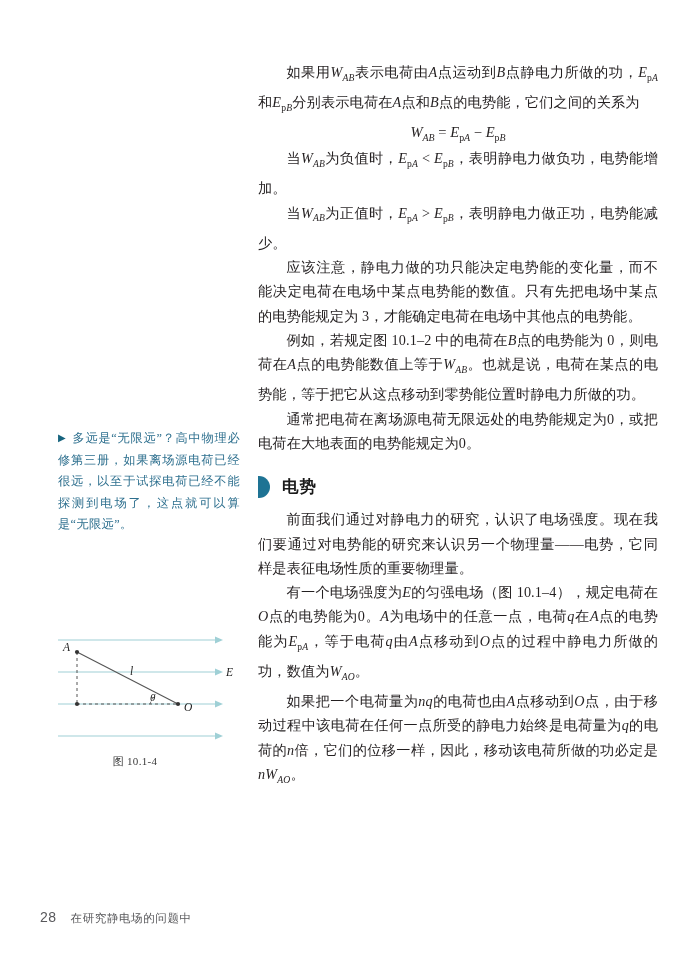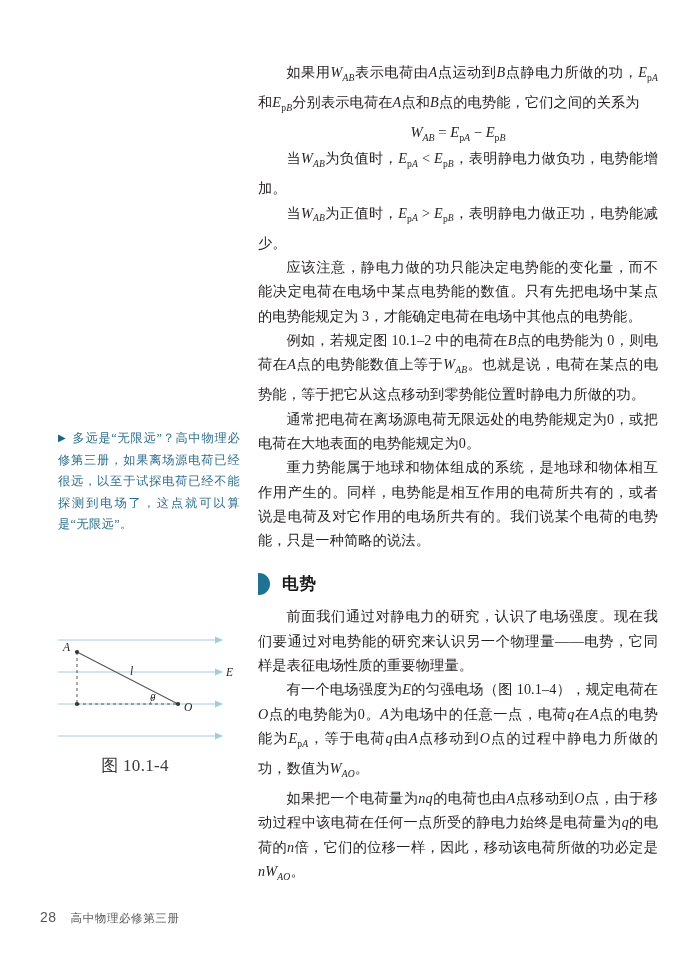--- a/index.html
+++ b/index.html
@@ -55,21 +55,21 @@
   
   #figure-block {
     position: absolute;
     left: 30px;
     top: 628px;
     width: 210px;
   }
   #figure-caption {
     margin-top: 4px;
     text-align: center;
-    font-size: 17px;
+    font-size: 11px;
     color: #3b3b3b;
     letter-spacing: 0.3px;
     font-family: "Liberation Serif", "DejaVu Serif", serif;
   }
 
   
   #main-col {
     position: absolute;
     left: 258px;
     top: 60px;
@@ -200,33 +200,32 @@
 
     <p class="body">当<i class="m">W</i><sub class="s">AB</sub>为正值时，<i class="m">E</i><sub class="r">p</sub><sub class="s">A</sub> &gt; <i class="m">E</i><sub class="r">p</sub><sub class="s">B</sub>，表明静电力做正功，电势能减少。</p>
 
 
     <p class="body">应该注意，静电力做的功只能决定电势能的变化量，而不能决定电荷在电场中某点电势能的数值。只有先把电场中某点的电势能规定为 3，才能确定电荷在电场中其他点的电势能。</p>
 
     <p class="body">例如，若规定图 10.1–2 中的电荷在<i class="m">B</i>点的电势能为 0，则电荷在<i class="m">A</i>点的电势能数值上等于<i class="m">W</i><sub class="s">AB</sub>。也就是说，电荷在某点的电势能，等于把它从这点移动到零势能位置时静电力所做的功。</p>
 
     <p class="body">通常把电荷在离场源电荷无限远处的电势能规定为0，或把电荷在大地表面的电势能规定为0。</p>
 
-    <p class="body">重力势能属于地球和物体组成的系统，是地球和物体相互作用产生的。同样，电势能是相互作用的电荷所共有的，或者说是电荷及对它作用的电场所共有的。我们说某个电荷的电势能，只是一种简略的说法。</p>
 
     <div class="section-head">
       <span class="section-marker"></span>
       <span class="section-title">电势</span>
     </div>
 
     <p class="body">前面我们通过对静电力的研究，认识了电场强度。现在我们要通过对电势能的研究来认识另一个物理量——电势，它同样是表征电场性质的重要物理量。</p>
 
     <p class="body">有一个电场强度为<i class="m">E</i>的匀强电场（图 10.1–4），规定电荷在<i class="m">O</i>点的电势能为0。<i class="m">A</i>为电场中的任意一点，电荷<i class="m">q</i>在<i class="m">A</i>点的电势能为<i class="m">E</i><sub class="r">p</sub><sub class="s">A</sub>，等于电荷<i class="m">q</i>由<i class="m">A</i>点移动到<i class="m">O</i>点的过程中静电力所做的功，数值为<i class="m">W</i><sub class="s">AO</sub>。</p>
 
     <p class="body">如果把一个电荷量为<i class="m">nq</i>的电荷也由<i class="m">A</i>点移动到<i class="m">O</i>点，由于移动过程中该电荷在任何一点所受的静电力始终是电荷量为<i class="m">q</i>的电荷的<i class="m">n</i>倍，它们的位移一样，因此，移动该电荷所做的功必定是<i class="m">nW</i><sub class="s">AO</sub>。</p>
 
   </div>
 
   <div id="footer">
     <span id="page-number">28</span>
-    <span id="book-title">高中物理必修第三册</span>
+    <span id="book-title">在研究静电场的问题中</span>
   </div>
 
 </div>
 
 </body></html>

